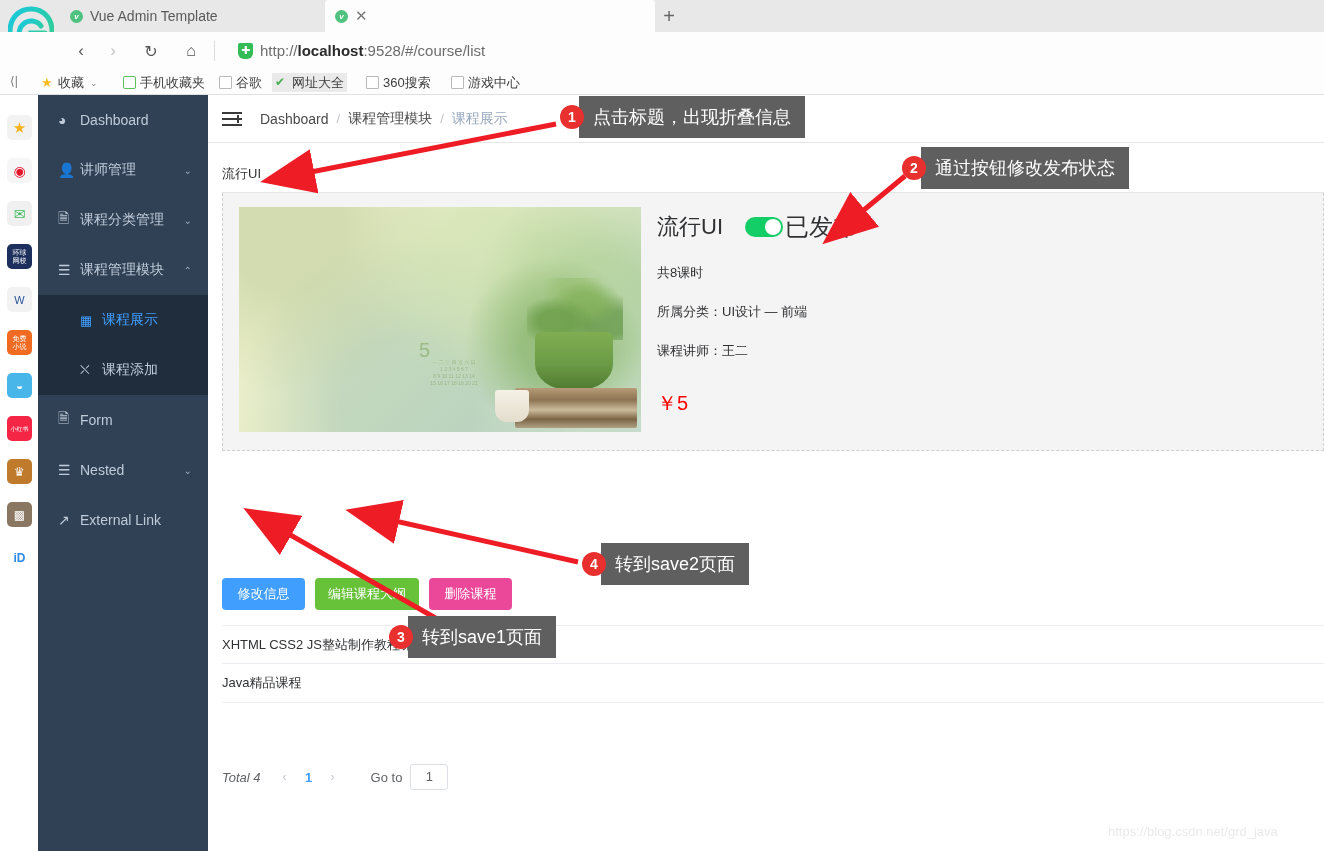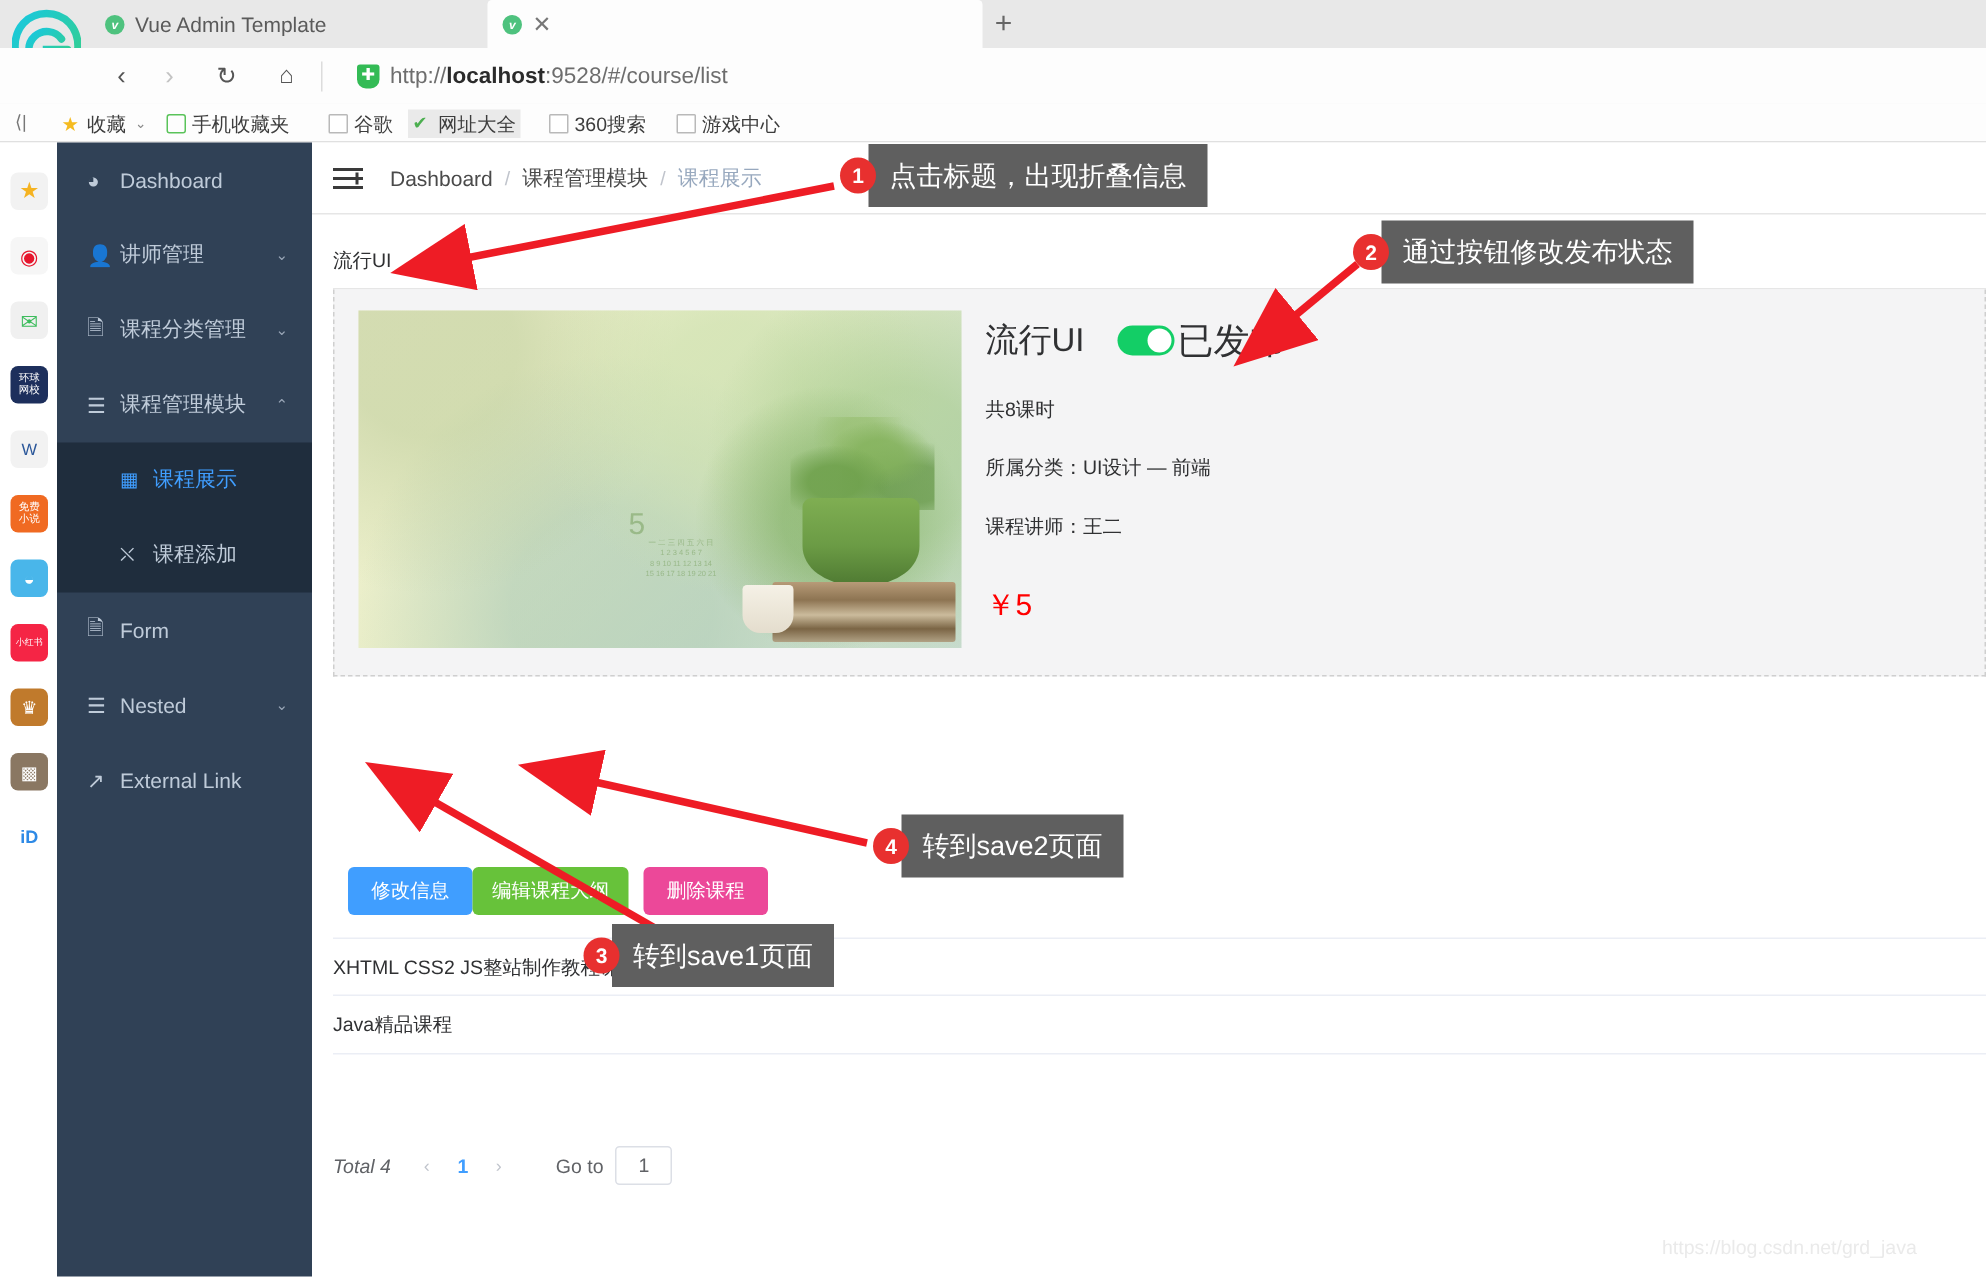--- a/index.html
+++ b/index.html
@@ -174,21 +174,21 @@
   }
   #publish-label { font-size: 24px; color: #303133; margin-left: 2px; }
   .info-line { font-size: 13px; color: #303133; margin-top: 21px; }
   #course-price { font-size: 20px; color: #ff0000; margin-top: 30px; }
 
   .op-button {
     position: absolute; top: 483px; height: 32px; border-radius: 4px;
     display: flex; align-items: center; justify-content: center;
     font-size: 13px; color: #fff;
   }
-  #btn-modify { left: 24px; width: 83px; background: #409eff; }
+  #btn-modify { left: 14px; width: 83px; background: #409eff; }
   #btn-outline { left: 107px; width: 104px; background: #67c23a; }
   #btn-delete { left: 221px; width: 83px; background: #ec4899; }
 
   #course-list { position: absolute; left: 14px; top: 530px; width: 1102px; }
   .list-row {
     height: 39px; display: flex; align-items: center;
     font-size: 13px; color: #303133; border-bottom: 1px solid #ebeef5;
   }
   .list-row:first-child { border-top: 1px solid #ebeef5; }
 
@@ -267,21 +267,21 @@
     <div id="url-text"><span>http://</span><b>localhost</b><span>:9528/#/course/list</span></div>
   </div>
 
   <div id="bookmarks-bar">
     <div id="bm-collapse">⟨|</div>
     <div class="bm-item" style="left:38px">
       <span class="bm-ico bm-star">★</span>
       <span>收藏</span>
       <span class="bm-caret">⌄</span>
     </div>
-    <div class="bm-item" style="left:108px">
+    <div class="bm-item" style="left:120px">
       <span class="bm-ico" style="border:1px solid #5ac35a;border-radius:2px"></span>
       <span>手机收藏夹</span>
     </div>
     <div class="bm-item" style="left:216px">
       <span class="bm-ico bm-page"></span>
       <span>谷歌</span>
     </div>
     <div class="bm-item" style="left:272px;background:#eaeaea">
       <span class="bm-ico" style="color:#4caf50;font-size:12px;line-height:13px">✔</span>
       <span>网址大全</span>

